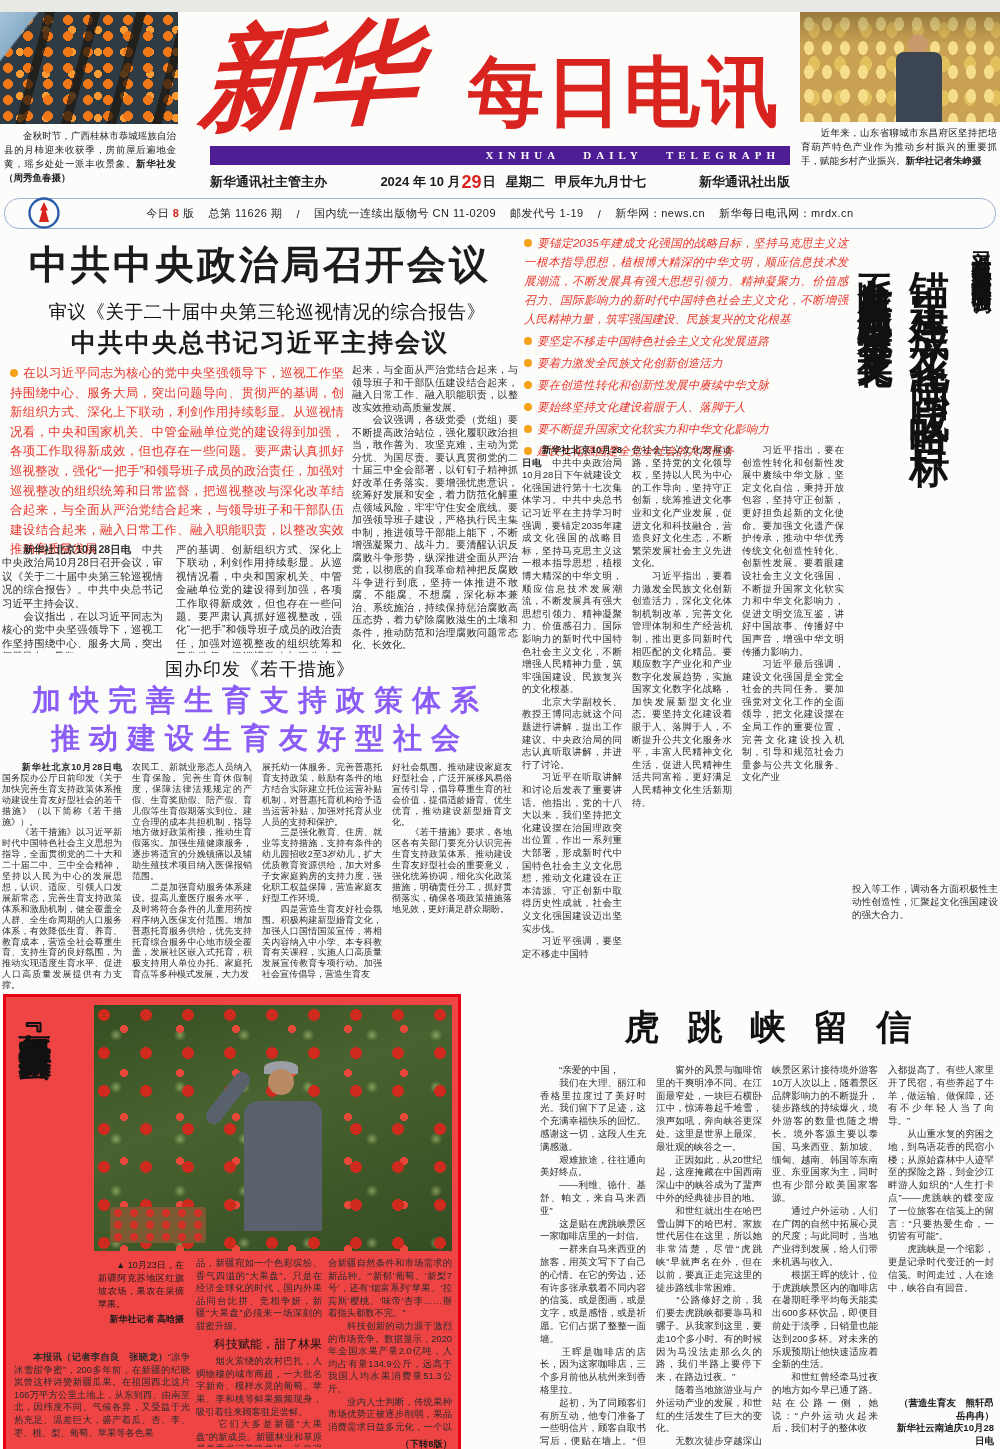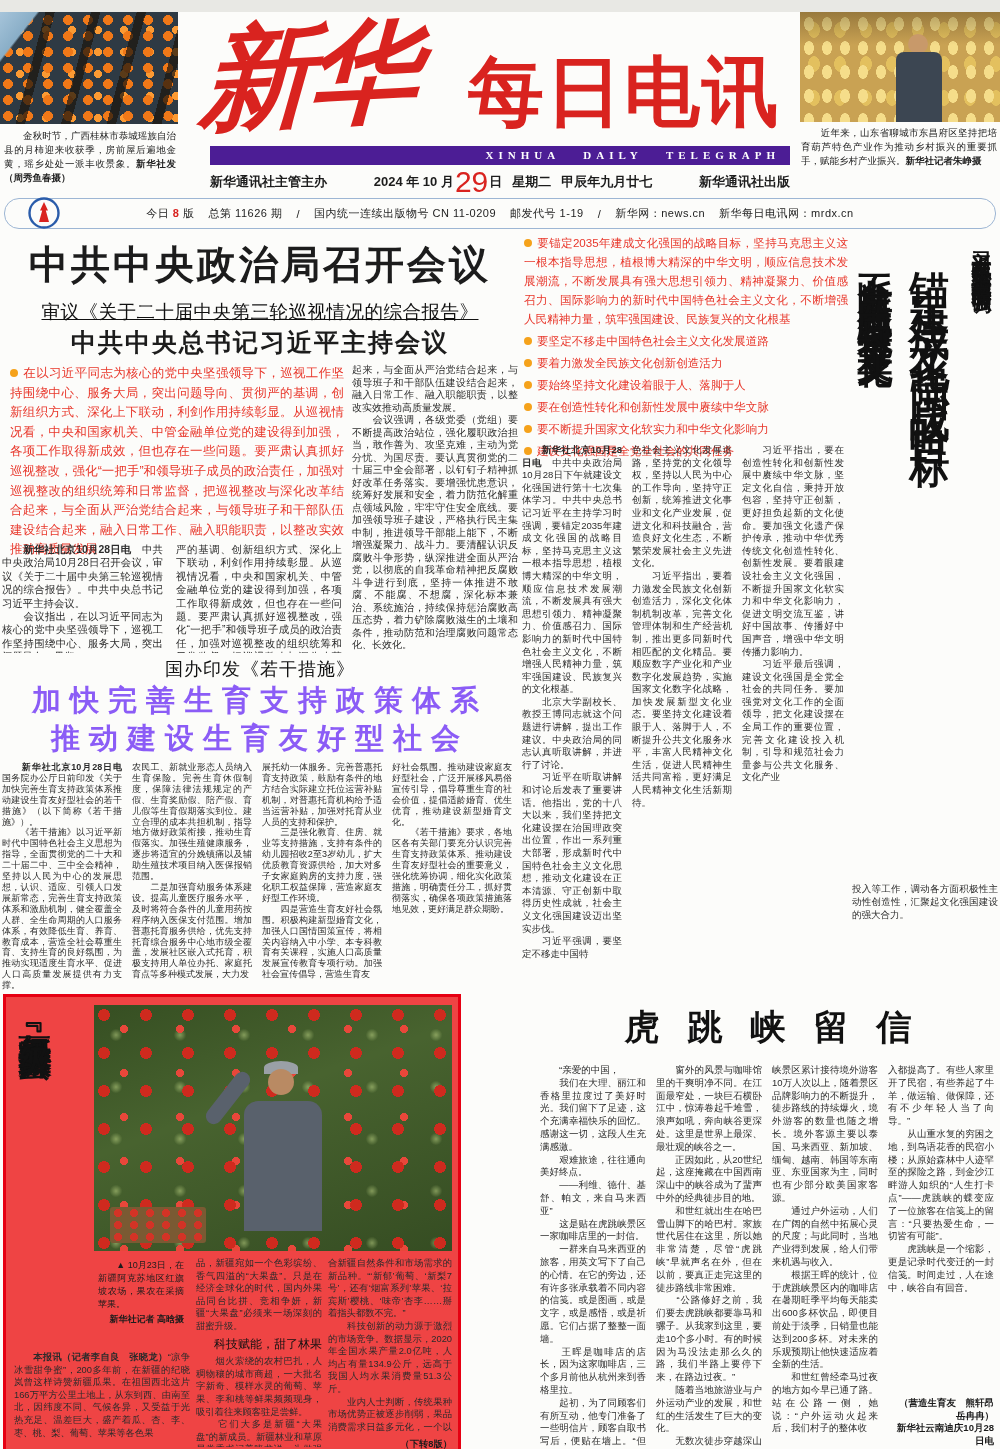--- a/index.html
+++ b/index.html
@@ -34,45 +34,45 @@
   
   .mast-callig{left:200px;top:6px;width:270px;font-size:112px;font-weight:900;font-style:italic;
     color:#d9231f;transform:rotate(-3deg) skewX(-5deg);line-height:1;z-index:3;letter-spacing:-6px;}
   .mast-rest{left:468px;top:42px;font-size:76px;font-weight:900;color:#d9231f;line-height:1;letter-spacing:2px;z-index:3;}
   .mast-bar{left:210px;top:134px;width:580px;height:19px;background:#4c1d95;z-index:1;}
   .mast-eng{position:absolute;right:10px;top:3px;color:#ffffff;font-size:11px;font-weight:bold;
     letter-spacing:5px;word-spacing:16px;font-family:"Liberation Serif",serif;}
   .mast-dateline{left:210px;top:158px;width:580px;height:24px;display:flex;align-items:center;justify-content:space-between;}
   .md-item{font-weight:bold;font-size:13px;}
   .md-date{font-size:13px;font-weight:bold;display:flex;align-items:center;}
-  .md-day{color:#d9231f;font-size:30px;line-height:20px;font-weight:normal;margin:0 1px;}
+  .md-day{color:#d9231f;font-size:18px;line-height:20px;font-weight:bold;margin:0 1px;}
   
   .info-bar{left:4px;top:186px;width:990px;height:29px;border:1.5px solid #9db6d4;border-radius:15px;
     display:flex;align-items:center;justify-content:center;font-size:11px;letter-spacing:.5px;color:#222;}
   .info-bar .seg{margin:0 7px;white-space:nowrap;}
   .red-num{color:#d9231f;font-weight:bold;}
   .logo-wrap{position:absolute;left:22px;top:-3px;width:34px;height:34px;}
   
   .pol-h1{left:0;top:226px;width:520px;text-align:center;font-size:39px;font-weight:bold;letter-spacing:3px;}
-  .pol-deck{left:0;top:287px;width:520px;text-align:center;font-size:18.5px;letter-spacing:.5px;color:#111;text-decoration:underline;}
+  .pol-deck{left:7px;top:287px;width:520px;text-align:center;font-size:18.5px;letter-spacing:.5px;color:#111;}
   .pol-deck2{left:0;top:314px;width:520px;text-align:center;font-size:25px;font-weight:bold;letter-spacing:2px;}
   .pol-highlight{left:10px;top:352px;width:334px;height:176px;font-size:12.5px;line-height:19.6px;
     color:#e8362a;text-align:justify;}
   .dot{display:inline-block;width:8px;height:8px;border-radius:50%;background:#f5a21b;margin:0 5px 1px 0;vertical-align:middle;}
   .pol-col{font-size:10.4px;line-height:13.4px;}
   .pol-col3{left:352px;top:352px;width:166px;height:288px;font-size:10px;line-height:12.5px;}
   .pol-col1{left:2px;top:531px;width:161px;height:110px;}
   .pol-col2{left:176px;top:531px;width:166px;height:110px;}
   
   .fer-kicker{left:0;top:645px;width:520px;text-align:center;font-size:18px;letter-spacing:1px;color:#111;}
   .fer-h{left:0;top:669px;width:520px;text-align:center;font-size:29px;font-weight:600;letter-spacing:9px;color:#8b5cf6;}
   .fer-h2{top:707px;}
   .fer-col{top:750px;width:120px;height:229px;font-size:9px;line-height:10.9px;}
   
-  .cul-bullets{left:524px;top:221px;width:324px;}
+  .cul-bullets{left:524px;top:221px;width:324px;font-style:italic;}
   .cb-item{margin:0 0 3px 0;font-size:11.6px;line-height:19px;color:#e8362a;text-align:justify;}
   .cul-col{top:432px;height:547px;font-size:9.5px;line-height:12.6px;}
   .cul-col1{left:522px;width:100px;}
   .cul-col2{left:632px;width:100px;}
   .cul-col3{left:742px;width:102px;}
   .vert-wrap{left:852px;top:224px;width:146px;height:690px;}
   .v-kicker{position:absolute;right:2px;top:0;height:600px;writing-mode:vertical-rl;text-orientation:upright;
     font-size:20px;font-weight:bold;letter-spacing:2px;color:#111;}
   .v-h1{position:absolute;left:50px;top:4px;height:684px;writing-mode:vertical-rl;text-orientation:upright;
     font-size:40px;font-weight:900;letter-spacing:16px;color:#111;}
@@ -187,22 +187,22 @@
   <div class="abs coltext fer-col" style="left:262px;">展托幼一体服务。完善普惠托育支持政策，鼓励有条件的地方结合实际建立托位运营补贴机制，对普惠托育机构给予适当运营补贴，加强对托育从业人员的支持和保护。
 　　三是强化教育、住房、就业等支持措施，支持有条件的幼儿园招收2至3岁幼儿，扩大优质教育资源供给，加大对多子女家庭购房的支持力度，强化职工权益保障，营造家庭友好型工作环境。
 　　四是营造生育友好社会氛围。积极构建新型婚育文化，加强人口国情国策宣传，将相关内容纳入中小学、本专科教育有关课程，实施人口高质量发展宣传教育专项行动。加强社会宣传倡导，营造生育友</div>
   <div class="abs coltext fer-col" style="left:392px;">好社会氛围。推动建设家庭友好型社会，广泛开展移风易俗宣传引导，倡导尊重生育的社会价值，提倡适龄婚育、优生优育，推动建设新型婚育文化。
 　　《若干措施》要求，各地区各有关部门要充分认识完善生育支持政策体系、推动建设生育友好型社会的重要意义，强化统筹协调，细化实化政策措施，明确责任分工，抓好贯彻落实，确保各项政策措施落地见效，更好满足群众期盼。</div>
 
   <div class="abs cul-bullets">
       <p class="cb-item"><span class="dot"></span><span>要锚定2035年建成文化强国的战略目标，坚持马克思主义这一根本指导思想，植根博大精深的中华文明，顺应信息技术发展潮流，不断发展具有强大思想引领力、精神凝聚力、价值感召力、国际影响力的新时代中国特色社会主义文化，不断增强人民精神力量，筑牢强国建设、民族复兴的文化根基</span></p>
       <p class="cb-item"><span class="dot"></span><span>要坚定不移走中国特色社会主义文化发展道路</span></p>
       <p class="cb-item"><span class="dot"></span><span>要着力激发全民族文化创新创造活力</span></p>
+      <p class="cb-item"><span class="dot"></span><span>要在创造性转化和创新性发展中赓续中华文脉</span></p>
       <p class="cb-item"><span class="dot"></span><span>要始终坚持文化建设着眼于人、落脚于人</span></p>
-      <p class="cb-item"><span class="dot"></span><span>要在创造性转化和创新性发展中赓续中华文脉</span></p>
       <p class="cb-item"><span class="dot"></span><span>要不断提升国家文化软实力和中华文化影响力</span></p>
       <p class="cb-item"><span class="dot"></span><span>建设文化强国是全党全社会的共同任务</span></p>
     </div>
   <div class="abs coltext cul-col cul-col1"><b class="lead">　　新华社北京10月28日电　</b><span>中共中央政治局10月28日下午就建设文化强国进行第十七次集体学习。中共中央总书记习近平在主持学习时强调，要锚定2035年建成文化强国的战略目标，坚持马克思主义这一根本指导思想，植根博大精深的中华文明，顺应信息技术发展潮流，不断发展具有强大思想引领力、精神凝聚力、价值感召力、国际影响力的新时代中国特色社会主义文化，不断增强人民精神力量，筑牢强国建设、民族复兴的文化根基。
 　　北京大学副校长、教授王博同志就这个问题进行讲解，提出工作建议。中央政治局的同志认真听取讲解，并进行了讨论。
 　　习近平在听取讲解和讨论后发表了重要讲话。他指出，党的十八大以来，我们坚持把文化建设摆在治国理政突出位置，作出一系列重大部署，形成新时代中国特色社会主义文化思想，推动文化建设在正本清源、守正创新中取得历史性成就，社会主义文化强国建设迈出坚实步伐。
 　　习近平强调，要坚定不移走中国特</span></div>
   <div class="abs coltext cul-col cul-col2">色社会主义文化发展道路，坚持党的文化领导权，坚持以人民为中心的工作导向，坚持守正创新，统筹推进文化事业和文化产业发展，促进文化和科技融合，营造良好文化生态，不断繁荣发展社会主义先进文化。
 　　习近平指出，要着力激发全民族文化创新创造活力，深化文化体制机制改革，完善文化管理体制和生产经营机制，推出更多同新时代相匹配的文化精品。要顺应数字产业化和产业数字化发展趋势，实施国家文化数字化战略，加快发展新型文化业态。要坚持文化建设着眼于人、落脚于人，不断提升公共文化服务水平，丰富人民精神文化生活，促进人民精神生活共同富裕，更好满足人民精神文化生活新期待。</div>
   <div class="abs coltext cul-col cul-col3">　　习近平指出，要在创造性转化和创新性发展中赓续中华文脉，坚定文化自信，秉持开放包容，坚持守正创新，更好担负起新的文化使命。要加强文化遗产保护传承，推动中华优秀传统文化创造性转化、创新性发展。要着眼建设社会主义文化强国，不断提升国家文化软实力和中华文化影响力，促进文明交流互鉴，讲好中国故事、传播好中国声音，增强中华文明传播力影响力。

